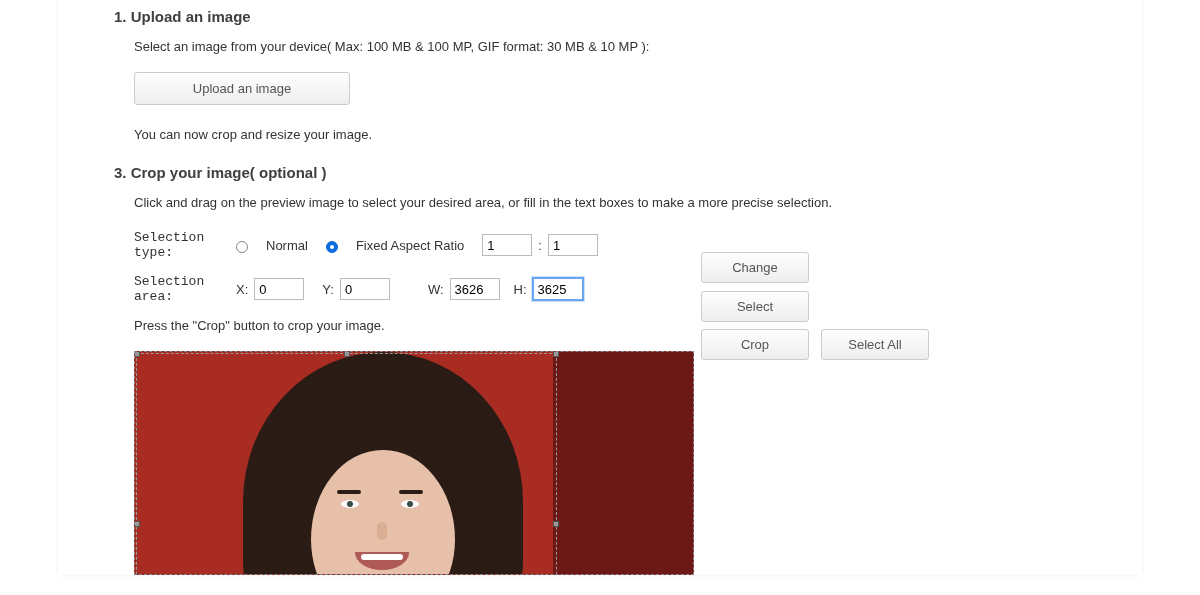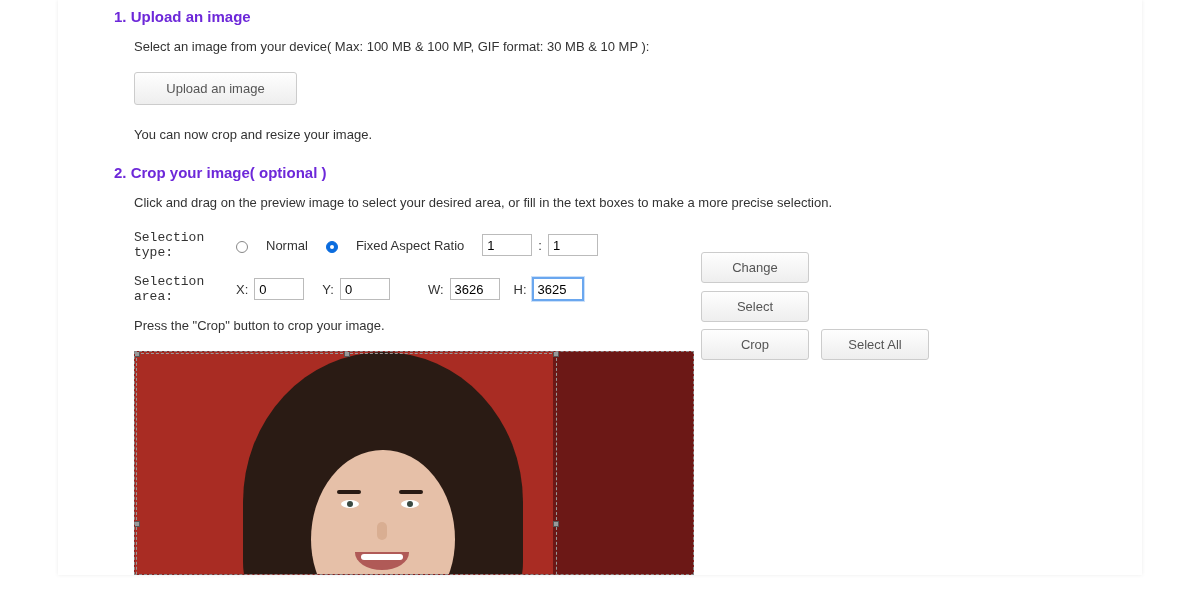--- a/index.html
+++ b/index.html
@@ -19,21 +19,21 @@
     .container {
       background: #fff;
       padding: 0;
       margin: 0 58px;
       box-shadow: 0 0 4px rgba(0,0,0,0.08);
     }
     .inner {
       padding: 8px 56px 0 56px;
     }
     h3.section-title {
-      color: #6d28d9;
+      color: #404040;
       font-size: 15px;
       font-weight: bold;
       margin-bottom: 14px;
     }
     .indent {
       margin-left: 20px;
     }
     p.desc {
       color: #333;
       font-size: 13px;
@@ -45,21 +45,21 @@
       border-radius: 3px;
       color: #555;
       font-size: 13px;
       padding: 7px 0;
       width: 108px;
       text-align: center;
       cursor: pointer;
       display: inline-block;
     }
     .btn-wide {
-      width: 163px;
+      width: 216px;
       padding: 8px 0;
     }
     .spacer-btm-md {
       margin-bottom: 22px;
     }
     .row {
       display: flex;
       align-items: center;
       margin-bottom: 14px;
       gap: 6px;
@@ -238,21 +238,21 @@
 
     <h3 class="section-title">1. Upload an image</h3>
     <div class="indent">
       <p class="desc spacer-btm-md">Select an image from your device( Max: 100 MB &amp; 100 MP, GIF format: 30 MB &amp; 10 MP ):</p>
       <div class="spacer-btm-md">
         <button class="btn btn-wide">Upload an image</button>
       </div>
       <p class="desc" style="margin-bottom:22px;">You can now crop and resize your image.</p>
     </div>
 
-    <h3 class="section-title">2. Crop your image( optional )</h3>
+    <h3 class="section-title">3. Crop your image( optional )</h3>
     <div class="indent">
       <p class="desc" style="margin-bottom:20px;">Click and drag on the preview image to select your desired area, or fill in the text boxes to make a more precise selection.</p>
 
       <div class="row">
         <span class="label label-lead">Selection type:</span>
 
         <span class="radio-wrap">
           <span class="radio"></span>
           <span class="label">Normal</span>
         </span>

